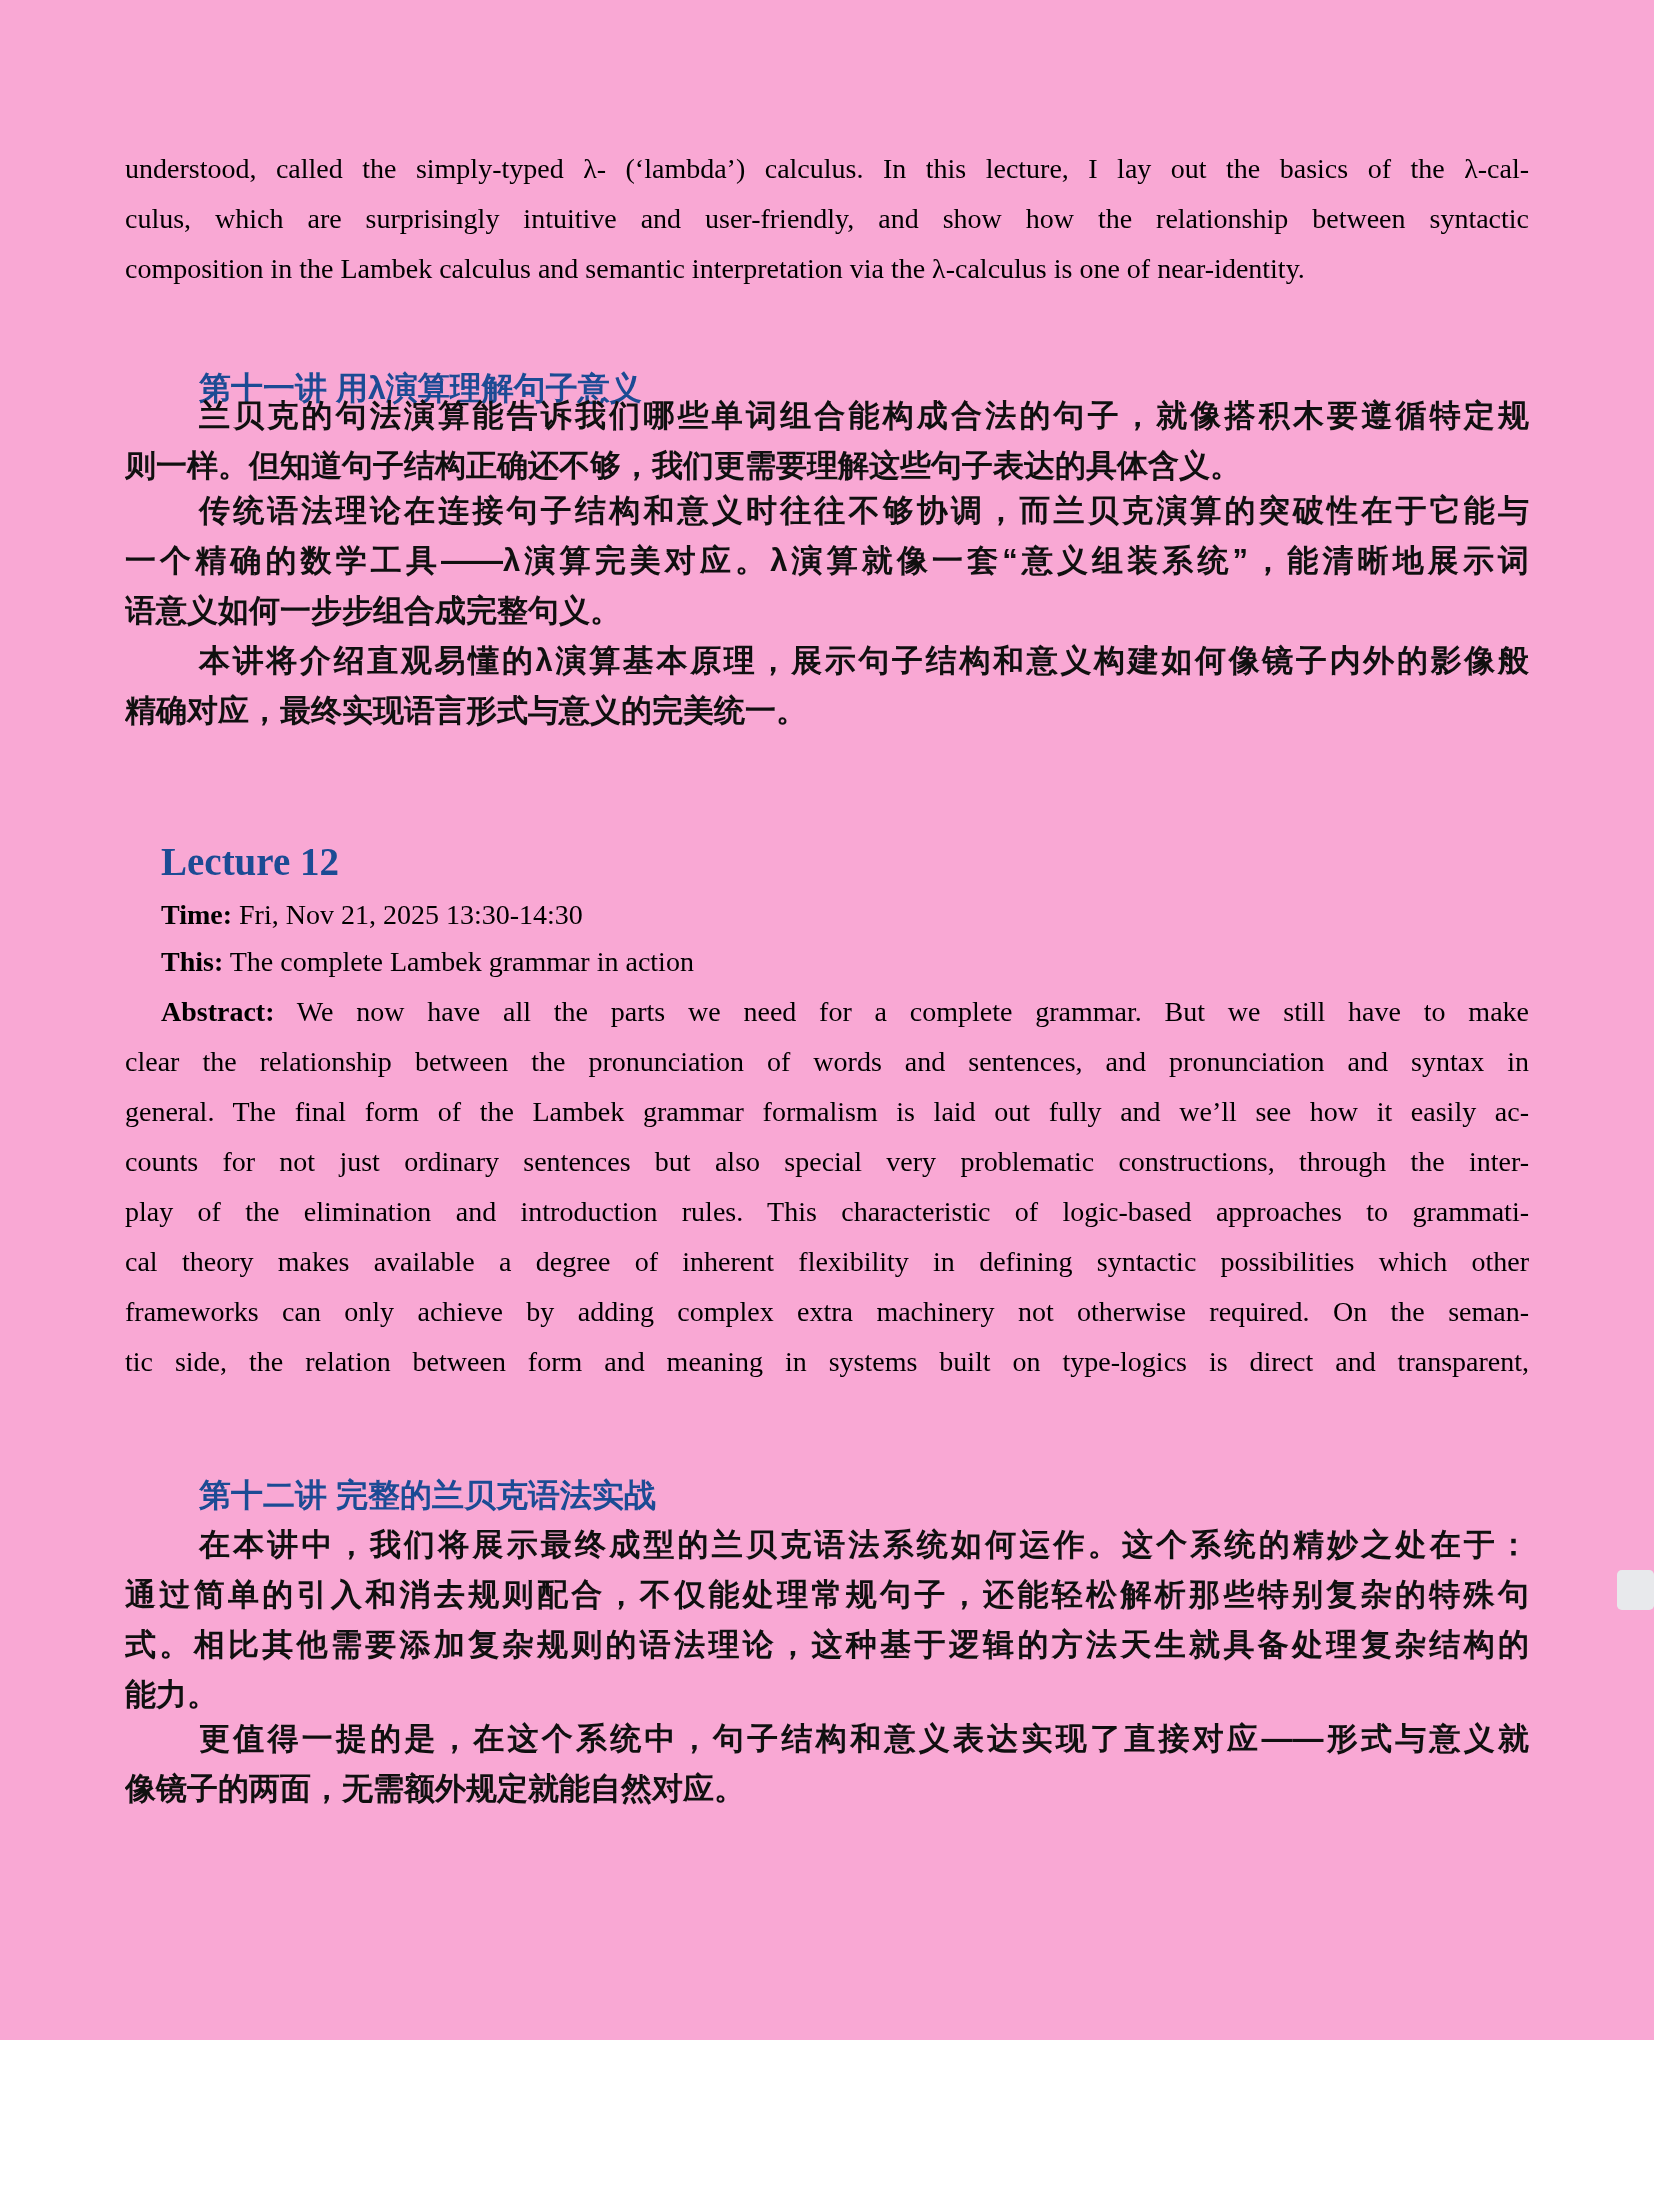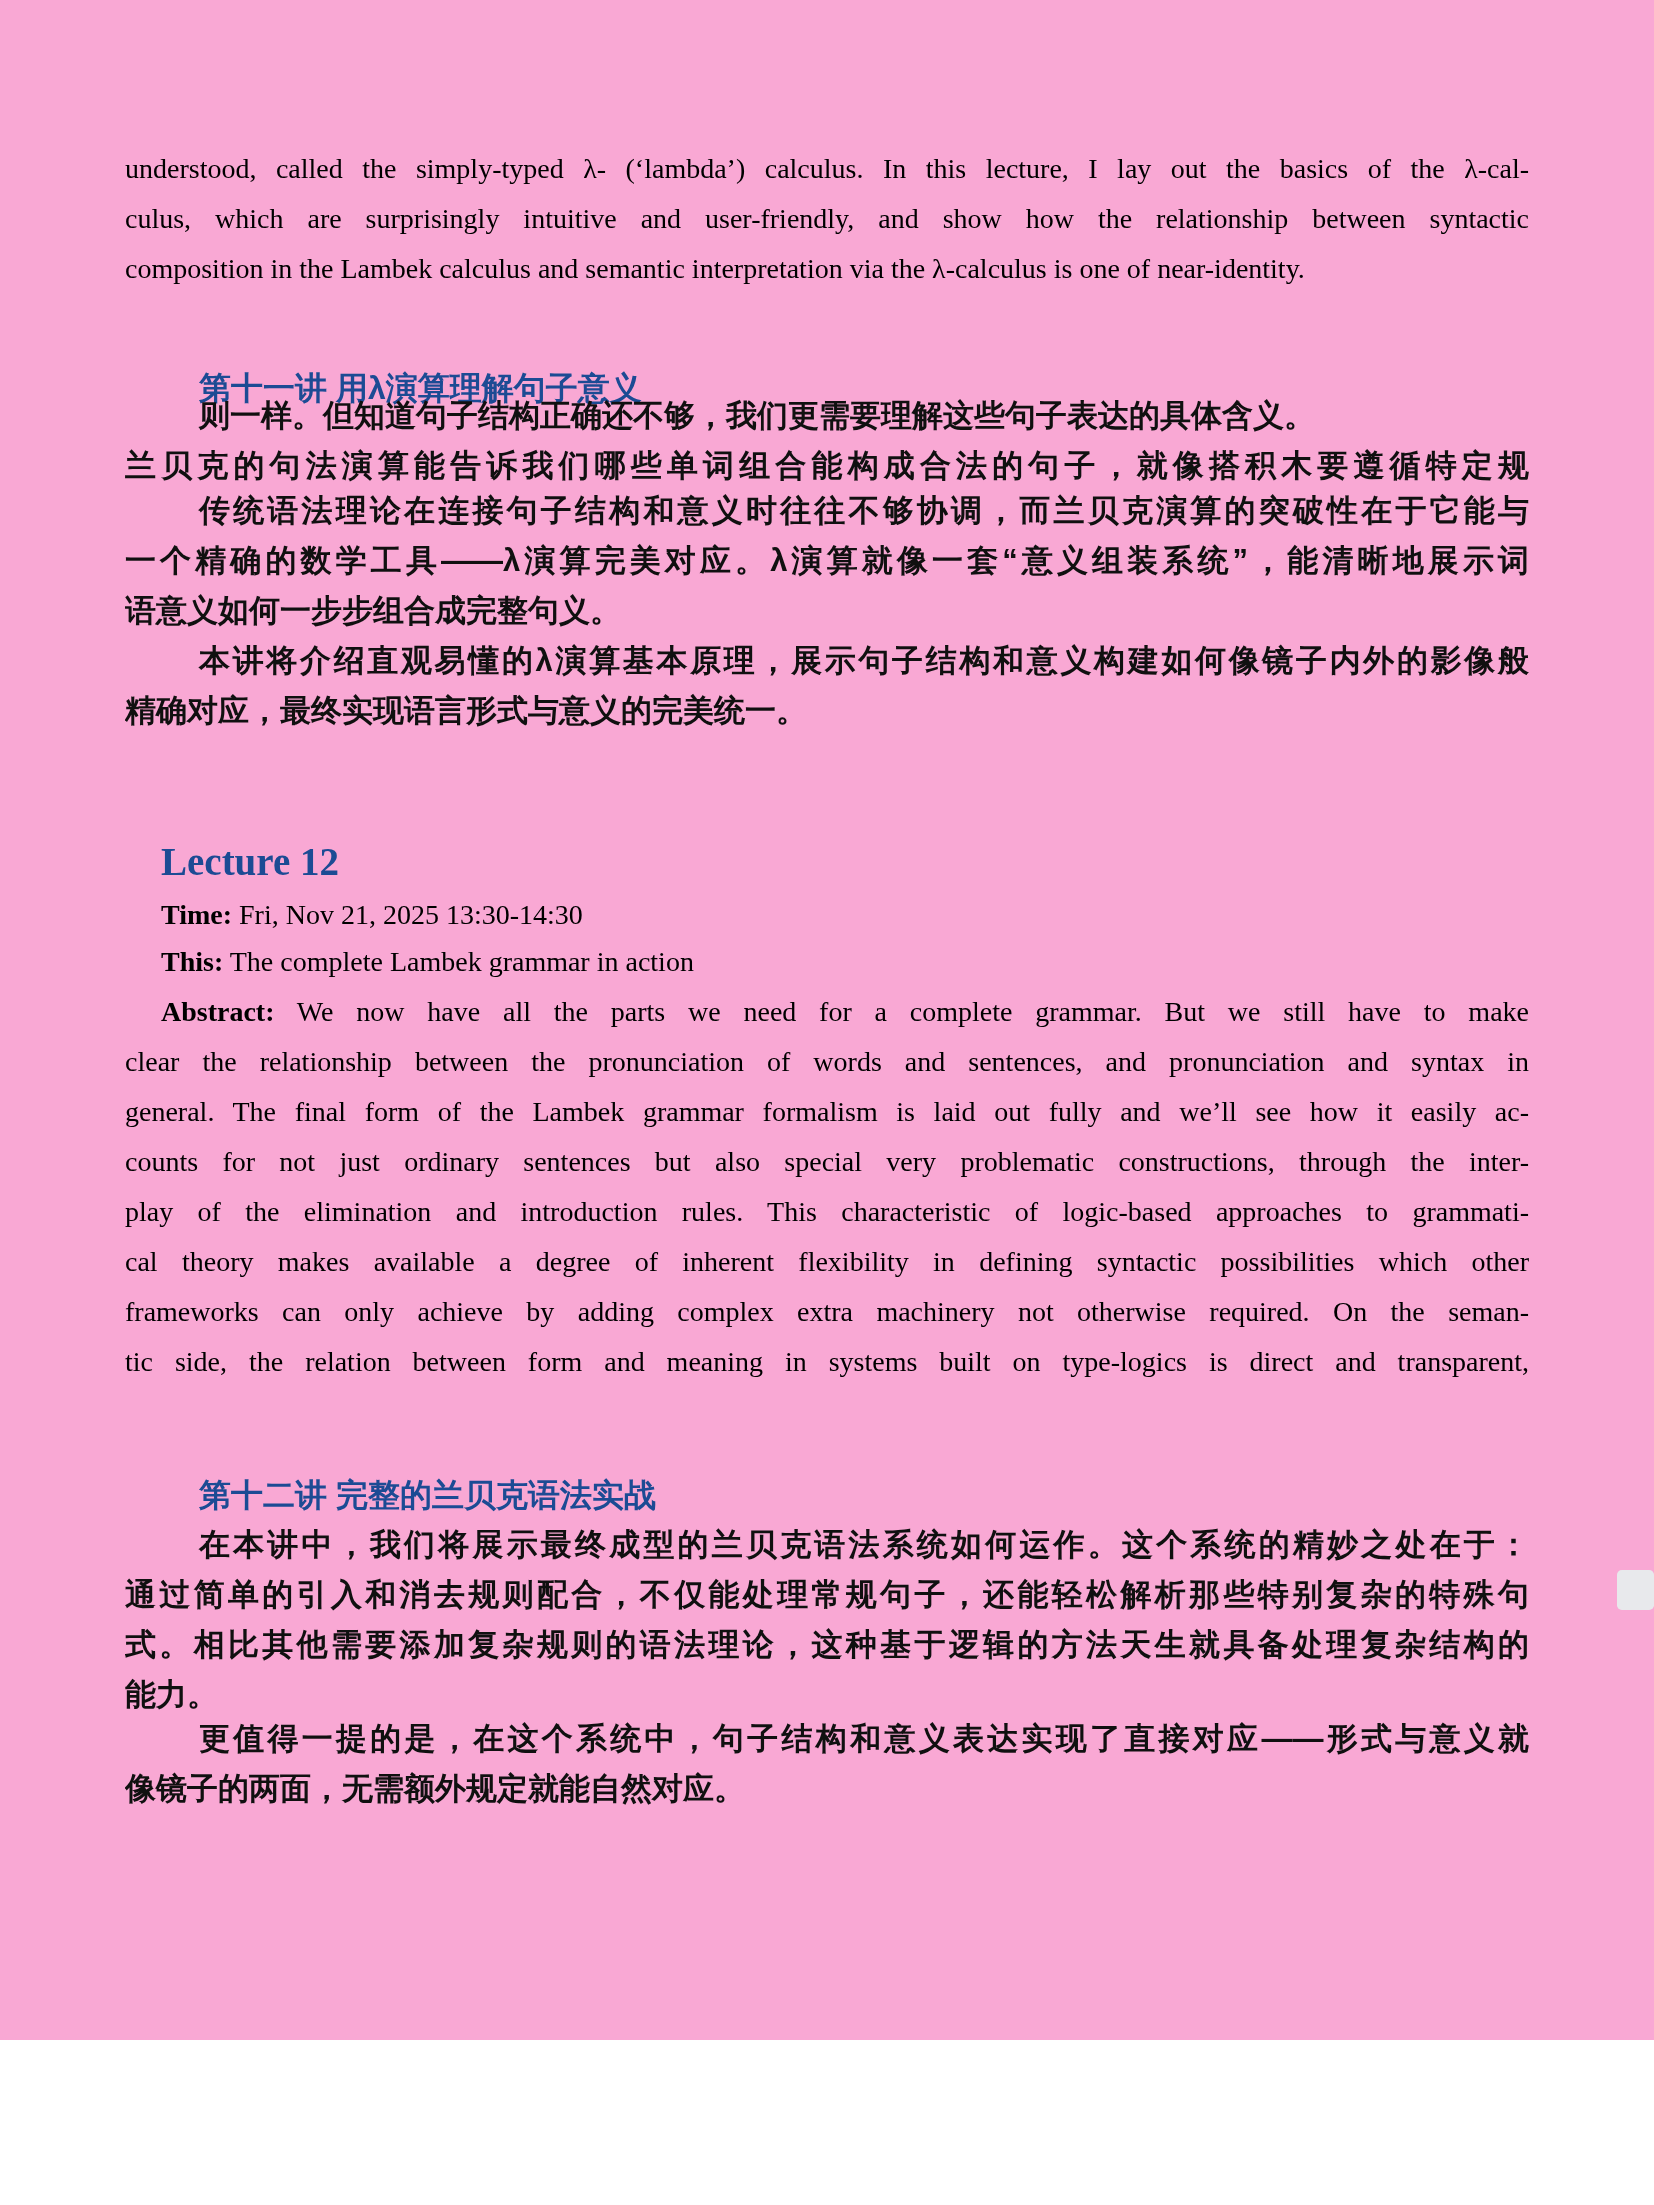--- a/index.html
+++ b/index.html
@@ -117,22 +117,22 @@
 
   <div class="block en" style="top:144px;">
       <div class="ln">understood, called the simply-typed λ- (‘lambda’) calculus. In this lecture, I lay out the basics of the λ-cal-</div>
       <div class="ln">culus, which are surprisingly intuitive and user-friendly, and show how the relationship between syntactic</div>
       <div class="ln last">composition in the Lambek calculus and semantic interpretation via the λ-calculus is one of near-identity.</div>
     </div>
 
   <div class="cn-heading" style="top:346px;margin-top:23px;">第十一讲 用λ演算理解句子意义</div>
 
   <div class="block cn indent-cn" style="top:391px;">
+      <div class="ln">兰贝克的句法演算能告诉我们哪些单词组合能构成合法的句子，就像搭积木要遵循特定规</div>
       <div class="ln last">则一样。但知道句子结构正确还不够，我们更需要理解这些句子表达的具体含义。</div>
-      <div class="ln">兰贝克的句法演算能告诉我们哪些单词组合能构成合法的句子，就像搭积木要遵循特定规</div>
     </div>
 
   <div class="block cn indent-cn" style="top:486px;">
       <div class="ln">传统语法理论在连接句子结构和意义时往往不够协调，而兰贝克演算的突破性在于它能与</div>
       <div class="ln">一个精确的数学工具——λ演算完美对应。λ演算就像一套“意义组装系统”，能清晰地展示词</div>
       <div class="ln last">语意义如何一步步组合成完整句义。</div>
     </div>
 
   <div class="block cn indent-cn" style="top:636px;">
       <div class="ln">本讲将介绍直观易懂的λ演算基本原理，展示句子结构和意义构建如何像镜子内外的影像般</div>

